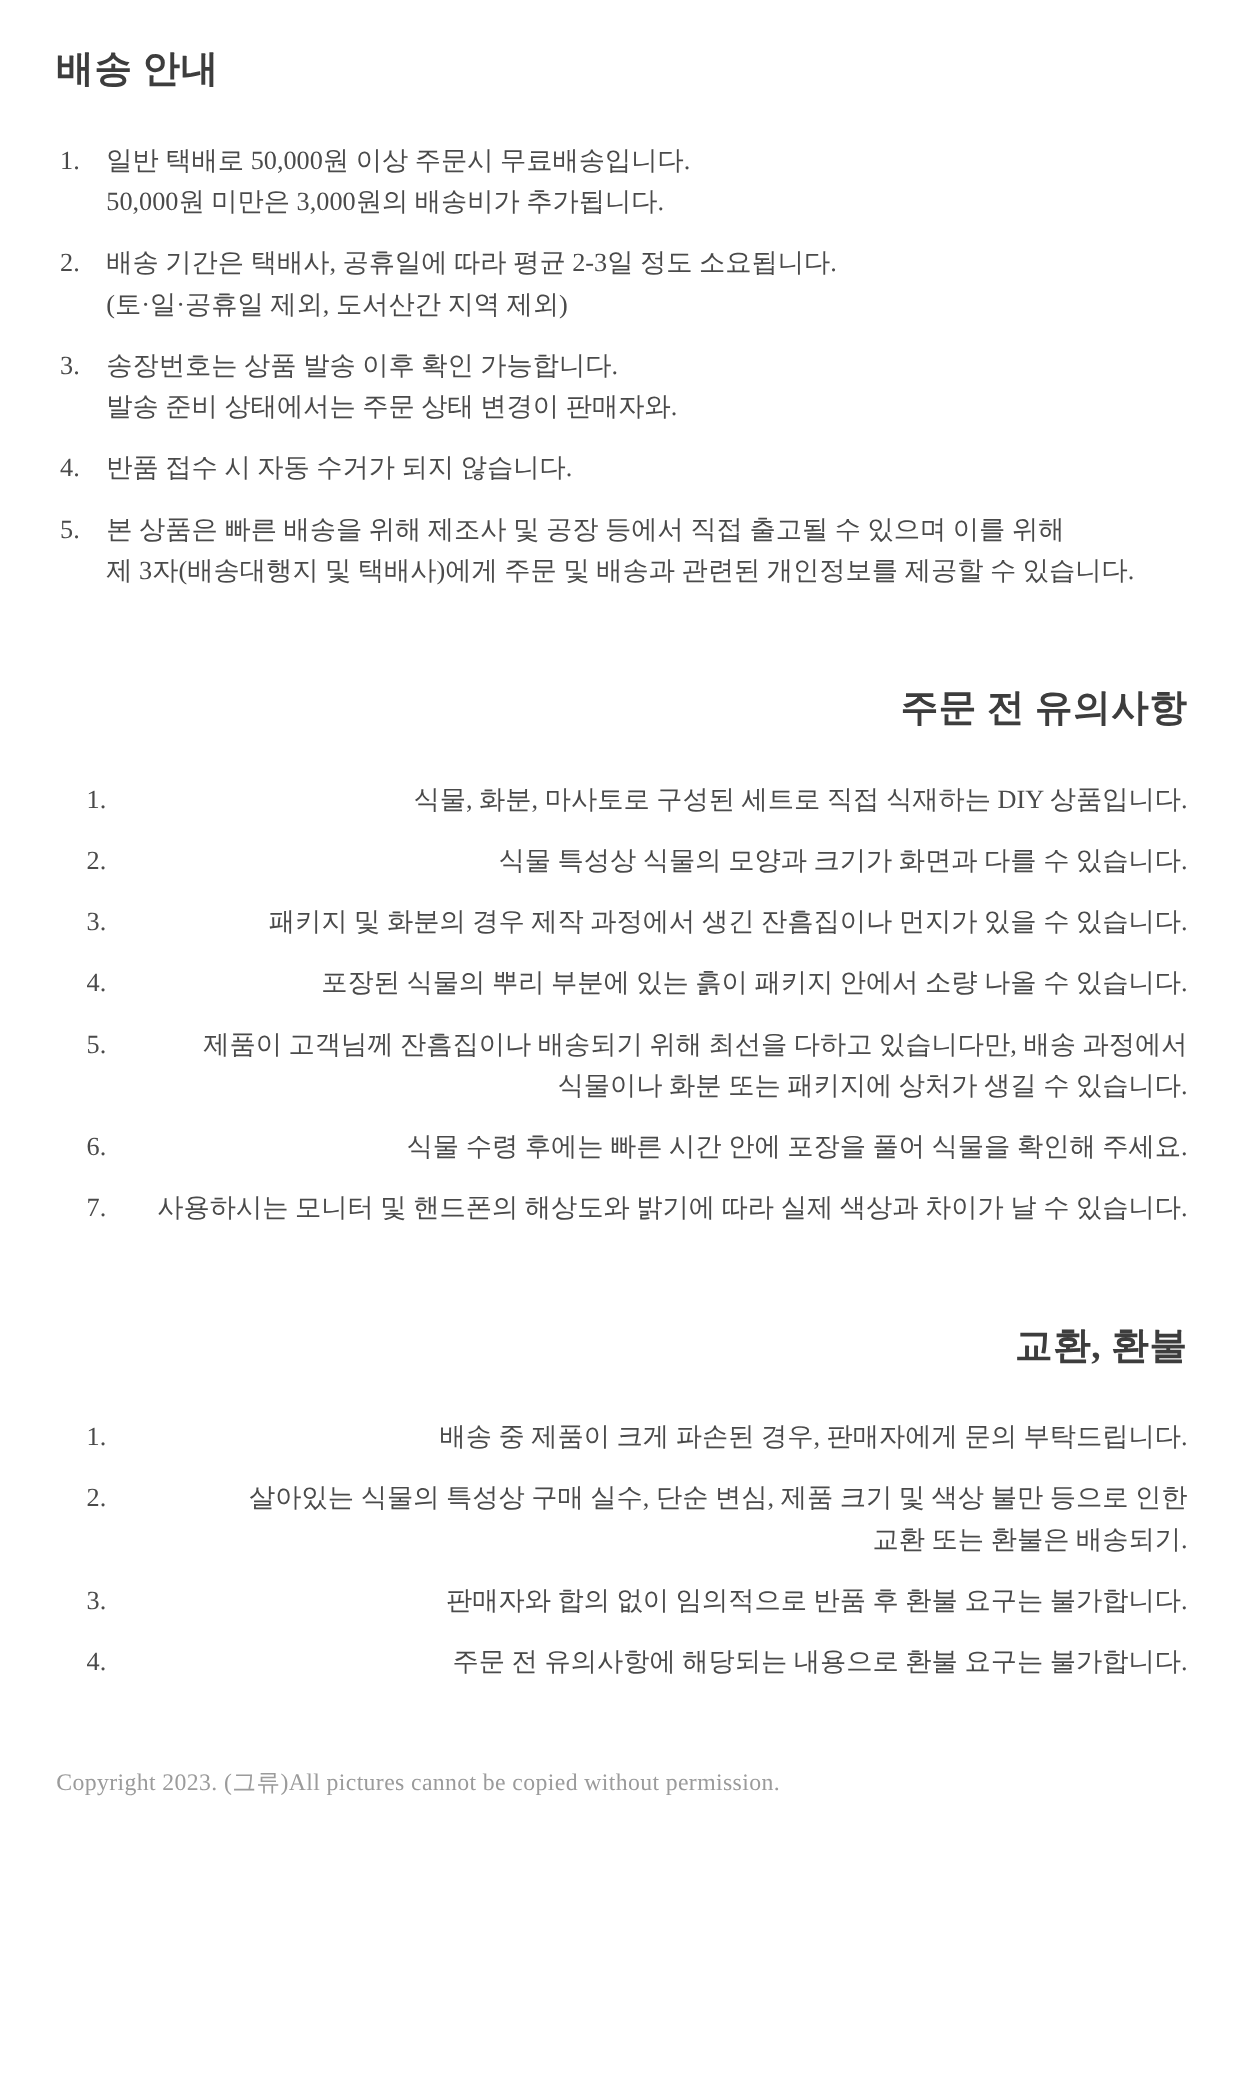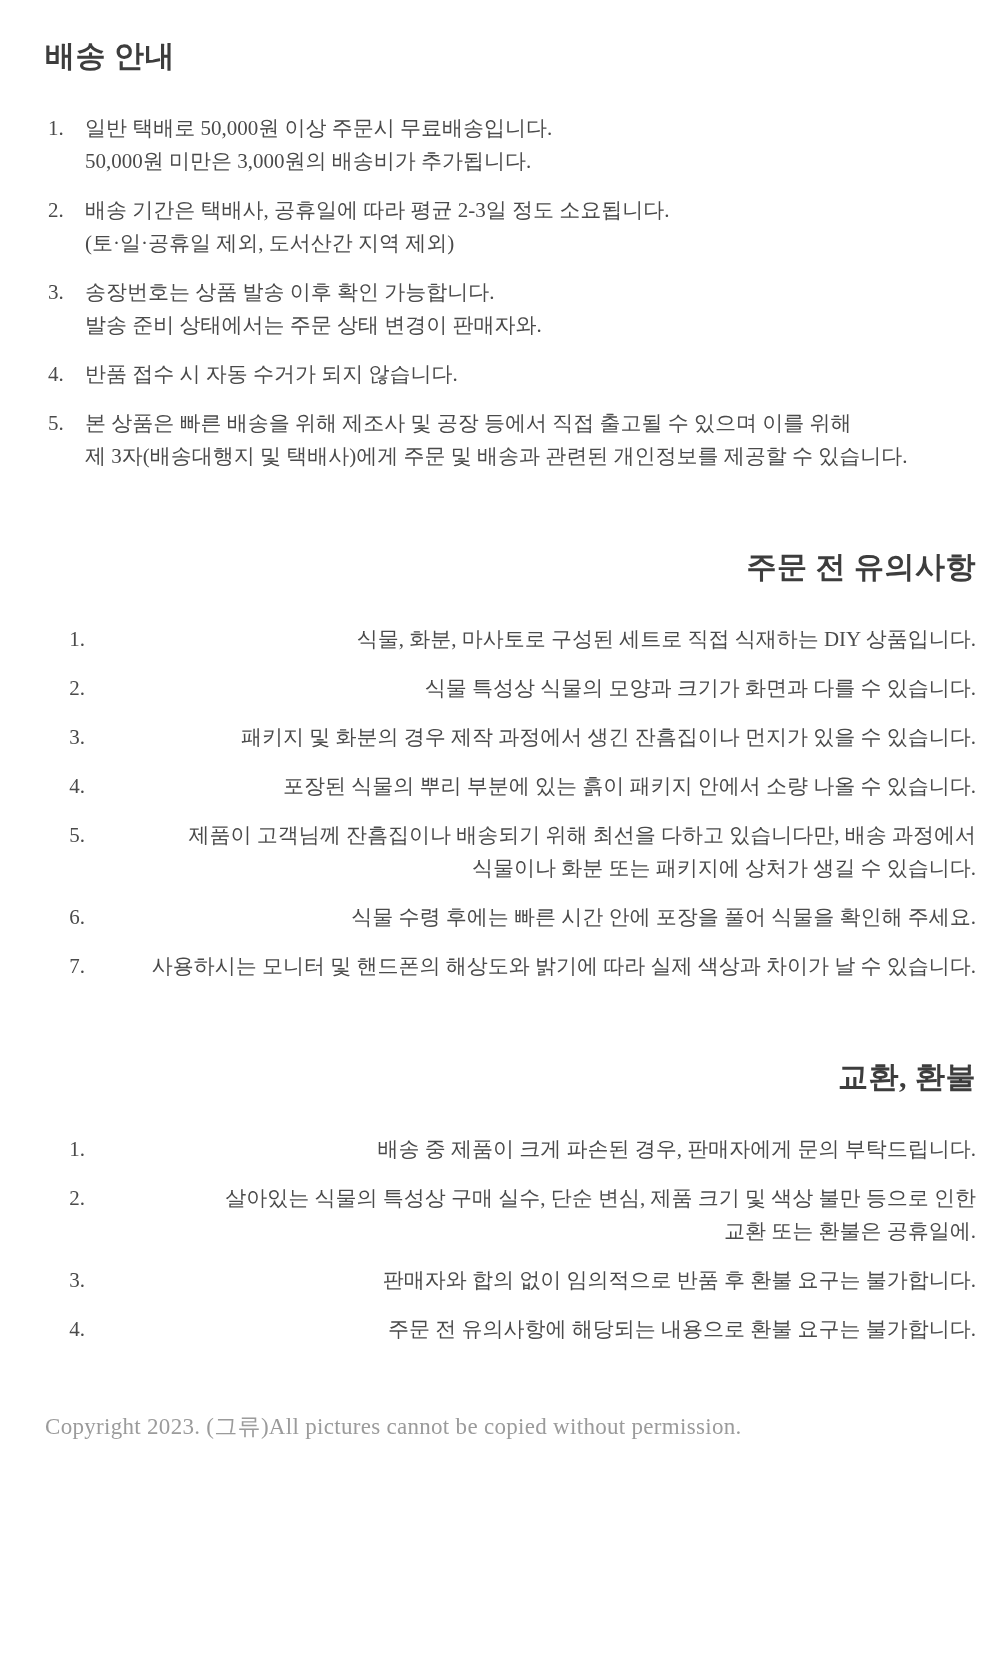--- a/index.html
+++ b/index.html
@@ -9,21 +9,21 @@
     height: 1667px;
     background: #ffffff;
     overflow: hidden;
   }
   body {
     font-family: "Liberation Serif", "DejaVu Serif", serif;
     color: #4a4a4a;
     -webkit-font-smoothing: antialiased;
   }
   .doc {
-    padding: 38px 24px 0 45px;
+    padding: 38px 50px 0 45px;
   }
   .section { margin: 0; }
   .section + .section { margin-top: 76px; text-align: right; }
   .section-title {
     font-size: 30px;
     line-height: 36px;
     font-weight: 600;
     color: #3d3d3d;
     margin: 0 0 38px 0;
     letter-spacing: 0.5px;
@@ -45,21 +45,21 @@
   .num {
     flex: 0 0 40px;
     width: 40px;
     padding-left: 3px;
     box-sizing: border-box;
   }
   .item-text { flex: 1; }
   .line { display: block; }
   .footer {
     margin-top: 66px;
-    font-size: 23px;
+    font-size: 19px;
     line-height: 30px;
     color: #9b9b9b;
     letter-spacing: 0.3px;
   }
 </style>
 </head>
 <body>
 
 <main class="doc">
 
@@ -158,21 +158,21 @@
         <li class="item">
           <span class="num">1.</span>
           <span class="item-text">
             <span class="line">배송 중 제품이 크게 파손된 경우, 판매자에게 문의 부탁드립니다.</span>
           </span>
         </li>
         <li class="item">
           <span class="num">2.</span>
           <span class="item-text">
             <span class="line">살아있는 식물의 특성상 구매 실수, 단순 변심, 제품 크기 및 색상 불만 등으로 인한</span>
-            <span class="line">교환 또는 환불은 공휴일에.</span>
+            <span class="line">교환 또는 환불은 배송되기.</span>
           </span>
         </li>
         <li class="item">
           <span class="num">3.</span>
           <span class="item-text">
             <span class="line">판매자와 합의 없이 임의적으로 반품 후 환불 요구는 불가합니다.</span>
           </span>
         </li>
         <li class="item">
           <span class="num">4.</span>

